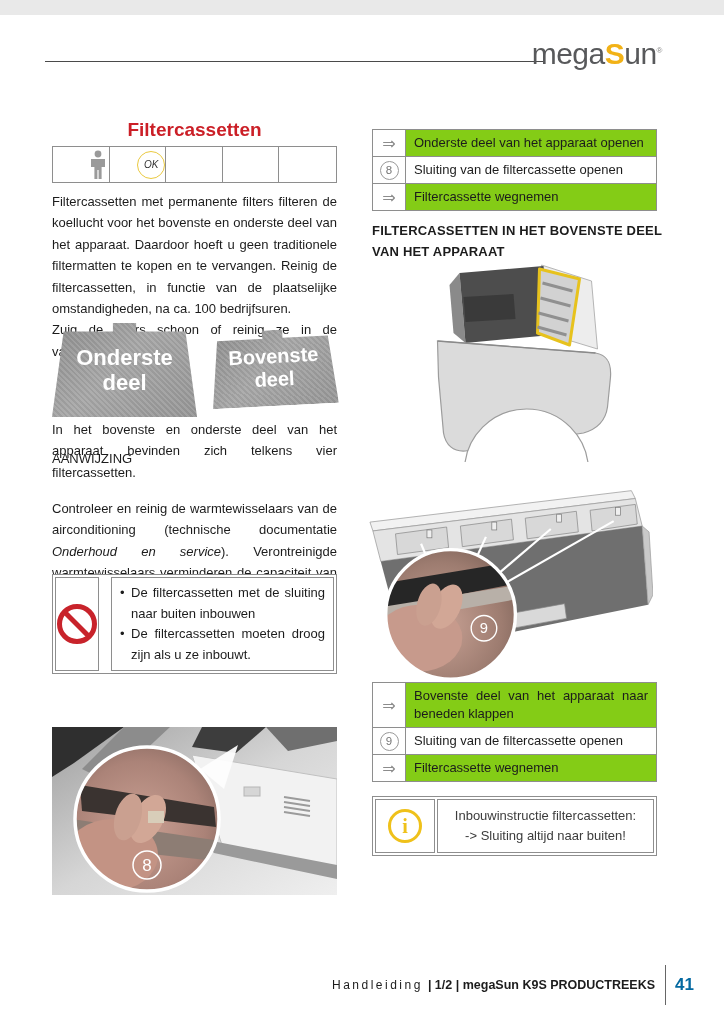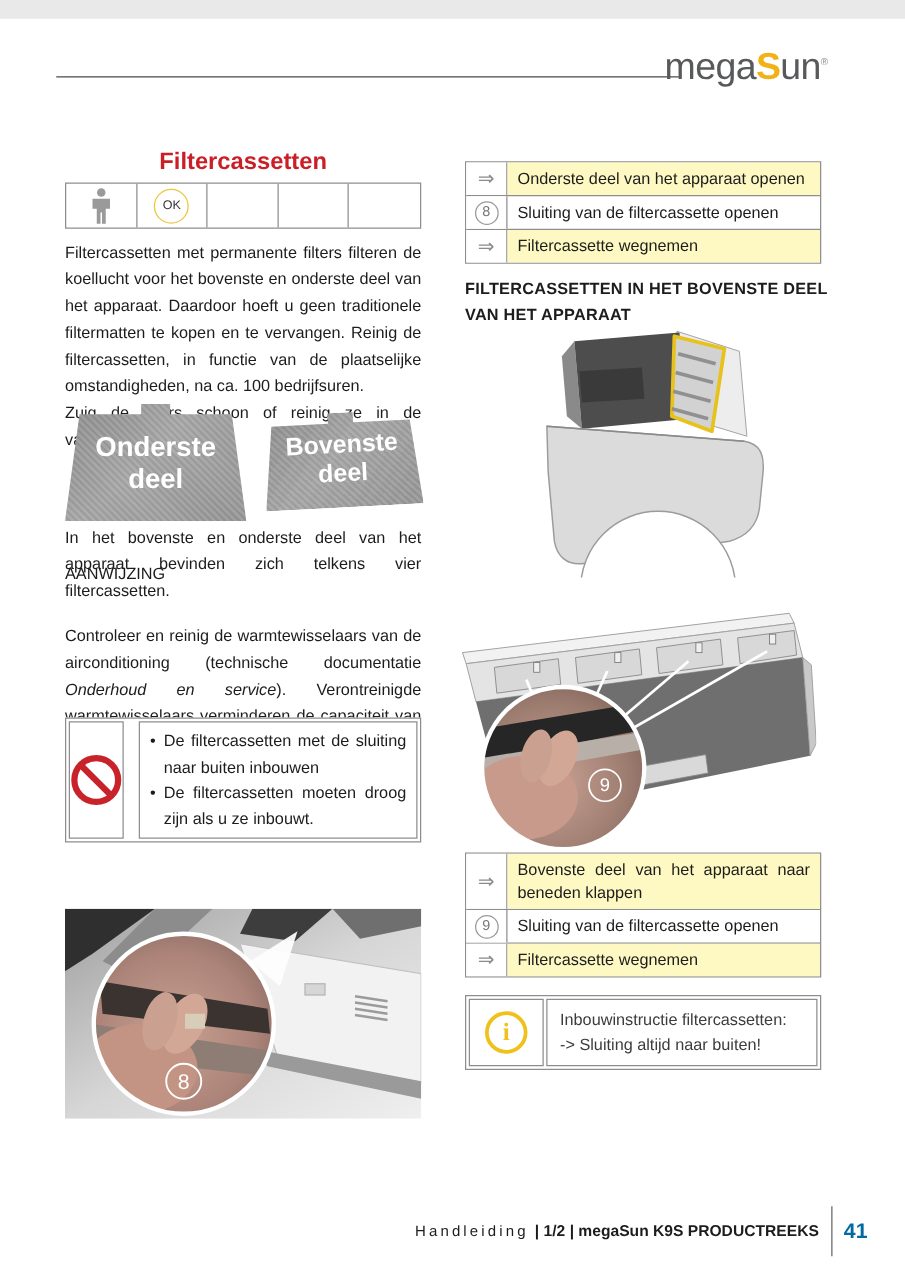--- a/index.html
+++ b/index.html
@@ -18,21 +18,21 @@
   .col-right { left:372px; width:285px; }
   .blk { position:absolute; left:0; width:100%; }
 
   h1.title { color:#cb1f27; font-size:19px; font-weight:bold; }
   .body-text { font-size:13px; line-height:21.4px; text-align:justify; }
   .sec-head { font-size:13px; font-weight:bold; line-height:21px; letter-spacing:0.2px; width:308px; }
   .plain-head { font-size:13px; font-weight:normal; letter-spacing:0.6px; }
 
   
   .picto-strip { display:grid; grid-template-columns:repeat(5,1fr); border:1px solid #8e8e8e; height:37px; }
-  .picto-cell { border-right:1px solid #8e8e8e; display:flex; align-items:center; justify-content:center; }
+  .picto-cell { border-right:1px solid #8e8e8e; display:flex; align-items:center; justify-content:flex-end;font-style:italic; }
   .picto-cell:last-child { border-right:none; }
   .ok-ring { width:28px; height:28px; border:1.6px solid #eac93f; border-radius:50%; display:flex; align-items:center; justify-content:center; font-size:10px; color:#333; }
 
   
   .filters-row { display:flex; gap:14px; align-items:flex-start; }
   .filter-img { position:relative; color:#fff; font-weight:bold; text-align:center;
     background:linear-gradient(135deg,#8f8f8f 0%,#a8a8a8 45%,#989898 100%);
     display:flex; flex-direction:column; justify-content:center; }
   .filter-img::after { content:""; position:absolute; inset:0;
     background:repeating-linear-gradient(45deg, rgba(255,255,255,.07) 0 2px, rgba(0,0,0,.05) 2px 4px); }
@@ -51,30 +51,30 @@
   .warn-list { list-style:none; padding:5px 8px; font-size:13px; line-height:20.5px; text-align:justify; }
   .warn-list li { padding-left:11px; position:relative; }
   .warn-list li::before { content:"•"; position:absolute; left:0; }
 
   
   .step-table { border:1px solid #8e8e8e; }
   .step-row { display:grid; grid-template-columns:33px 1fr; border-bottom:1px solid #8e8e8e; }
   .step-row:last-child { border-bottom:none; }
   .step-icon-cell { background:#fff; border-right:1px solid #8e8e8e; display:flex; align-items:center; justify-content:center; }
   .step-text { padding:4px 8px; font-size:13px; line-height:18px; text-align:justify; min-height:26px; display:flex; align-items:center; }
-  .hl { background:#fef9c3; }
+  .hl { background:#84cc16; }
   .arrow-glyph { color:#8c8c8c; font-size:16px; }
   .num-ring { width:19px; height:19px; border:1.4px solid #9a9a9a; border-radius:50%; color:#777; font-size:11.5px; display:flex; align-items:center; justify-content:center; }
 
   
   .info-box { border:1px solid #8e8e8e; padding:2px; display:grid; grid-template-columns:60px 1fr; gap:2px; }
   .info-cell { border:1px solid #8e8e8e; }
   .info-icon-cell { display:flex; align-items:center; justify-content:center; }
   .i-ring { width:34px; height:34px; border:3px solid #efc11a; border-radius:50%; color:#efc11a; font-weight:bold; font-size:20px; font-family:"Liberation Serif","DejaVu Serif",serif; display:flex; align-items:center; justify-content:center; }
-  .info-text { padding:6px 10px; font-size:13px; line-height:20px; color:#3c3c3c; display:flex; flex-direction:column; justify-content:center; }
+  .info-text { padding:6px 10px; font-size:13px; line-height:20px; color:#3c3c3c; display:flex; flex-direction:column; justify-content:center;align-items:center; }
 
   
   .footer { position:absolute; right:30px; top:950px; display:flex; align-items:center; }
   .footer .f-label { font-size:12px; letter-spacing:2.5px; }
   .footer .f-bold { font-size:12.5px; font-weight:bold; margin-left:5px; }
   .footer .f-div { width:1px; height:40px; background:#666; margin:0 9px 0 10px; }
   .footer .f-page { font-size:17px; font-weight:bold; color:#0369a1; }
 
   svg text { font-family:"Liberation Sans","DejaVu Sans",sans-serif; }
 </style>

